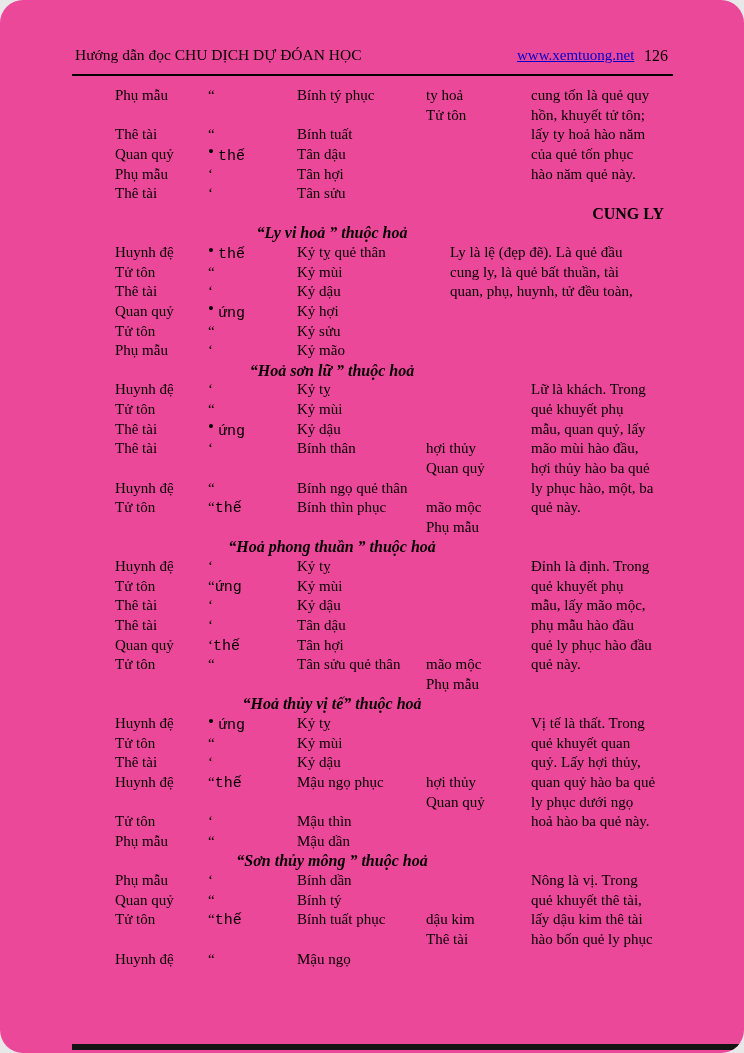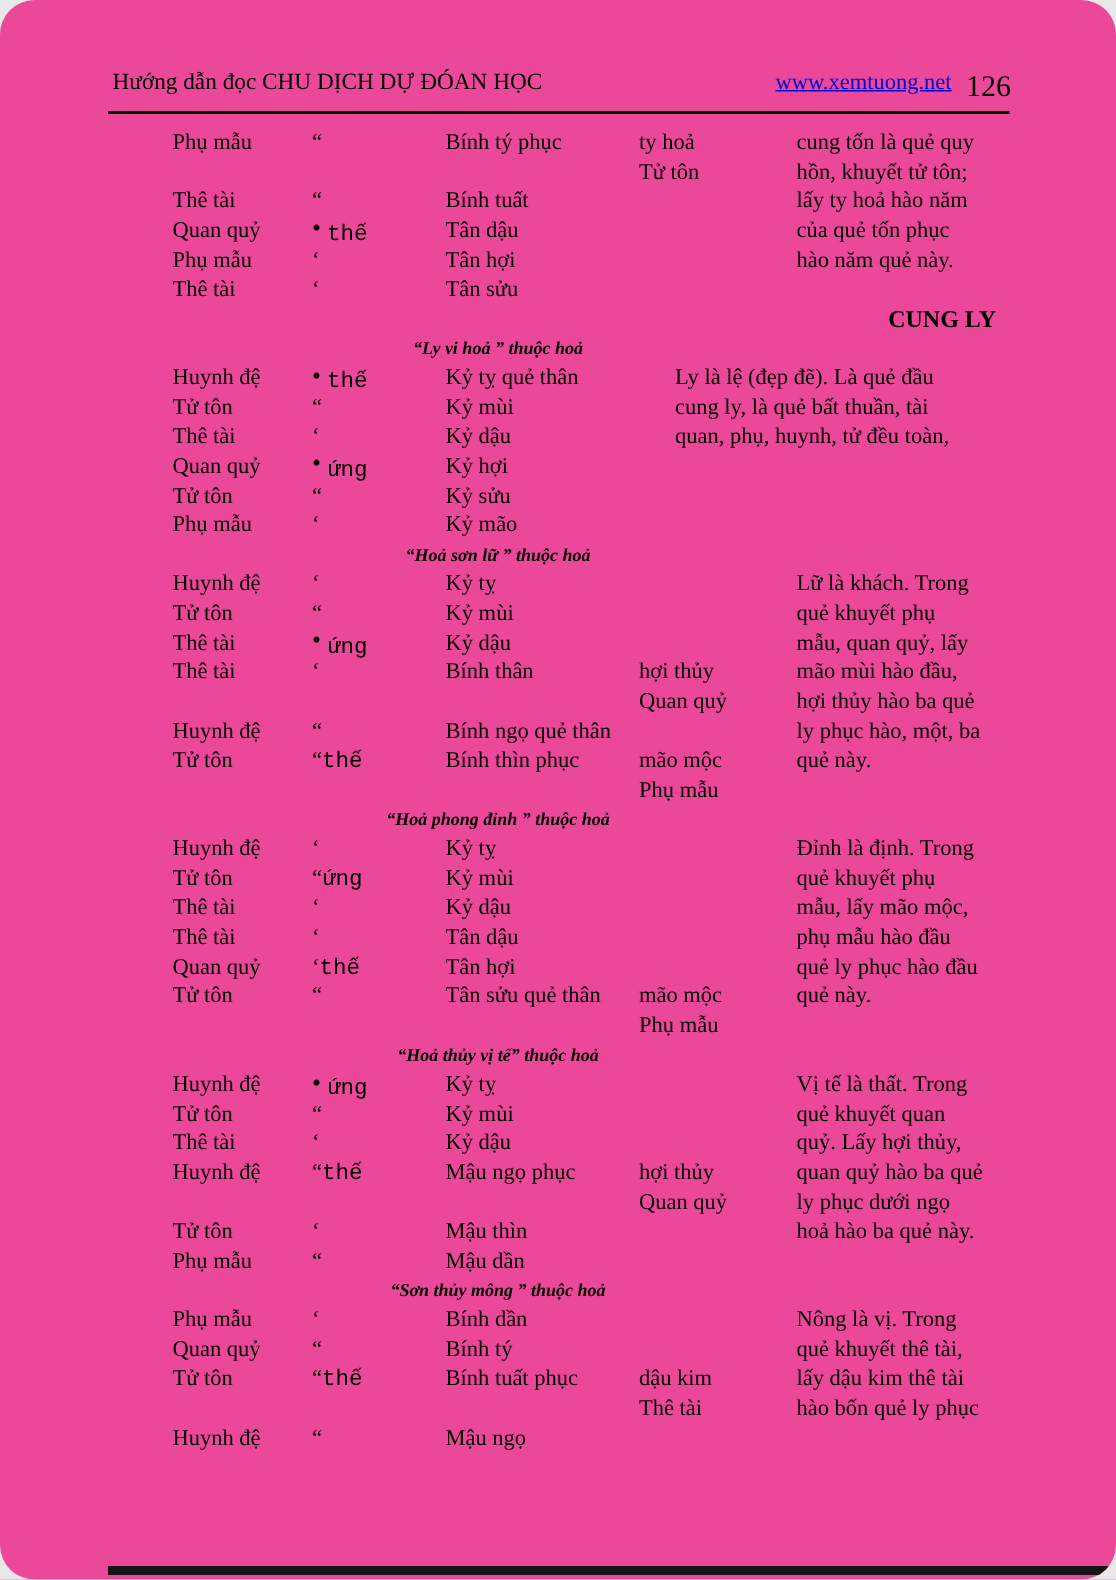--- a/index.html
+++ b/index.html
@@ -6,40 +6,40 @@
   #page {
     position:relative; width:744px; height:1053px; margin:0 auto;
     background:#ec4899; color:#000;
     font-family:"Liberation Serif", "DejaVu Serif", serif;
     overflow:hidden;
     border-radius:23px;
   }
   
   .doc-title { position:absolute; left:75px; top:46px; font-size:15.5px; white-space:nowrap; }
   .doc-link  { position:absolute; left:489px; top:47px; font-size:15px; text-decoration:underline; white-space:nowrap;margin-left:28px; }
-  .doc-page  { position:absolute; left:644px; top:47px; font-size:20px; }
+  .doc-page  { position:absolute; left:644px; top:47px; font-size:16px; }
   .header-rule { position:absolute; left:72px; top:74px; width:601px; height:2px; background:#000; }
 
   
   #rows { position:absolute; left:0; top:86px; width:744px; }
   .row { position:relative; height:19.64px; font-size:15px; line-height:19.6px; }
   .cell { position:absolute; top:0; white-space:nowrap; }
   .c1 { left:115px; }
   .c2 { left:208px; }
   .c3 { left:285px;margin-left:12px; }
   .c4 { left:426px; }
   .c5 { left:531px; }
   .c5w { left:450px; }
   .mark-bullet { font-size:17px; line-height:19.6px; position:relative; top:-2.5px; }
   .mark-label { margin-left:0px;font-family:Liberation Mono, monospace; }
   .mark-label.gap { margin-left:4px; }
   .heading-row { height:19.64px; width:664px; text-align:right; font-weight:bold;
                  font-size:16px; line-height:19.6px; }
   .subheading-row { height:19.64px; width:664px; text-align:center; font-weight:bold;
-                    font-style:italic; font-size:12px; line-height:19.6px; }
+                    font-style:italic; font-size:16px; line-height:19.6px; }
   .bottom-bar { position:absolute; left:72px; top:1044px; width:672px; height:6px; background:#141414; }
 </style>
 </head>
 <body>
 
 <div id="page">
   <div class="doc-title">Hướng dẫn đọc CHU DỊCH DỰ ĐÓAN HỌC</div>
   <a class="doc-link" href="#" style="color: rgb(0, 0, 204);">www.xemtuong.net</a>
   <div class="doc-page">126</div>
   <div class="header-rule"></div>
@@ -152,21 +152,21 @@
       <div class="row">
         <span class="cell c1">Tử tôn</span>
         <span class="cell c2"><span>“</span><span class="mark-label">thế</span></span>
         <span class="cell c3">Bính thìn phục</span>
         <span class="cell c4">mão mộc</span>
         <span class="cell c5">quẻ này.</span>
       </div>
       <div class="row">
         <span class="cell c4">Phụ mẫu</span>
       </div>
-      <div class="subheading-row">“Hoả phong đỉnh ” thuộc hoả</div>
+      <div class="subheading-row">“Hoả phong thuần ” thuộc hoả</div>
       <div class="row">
         <span class="cell c1">Huynh đệ</span>
         <span class="cell c2"><span>‘</span></span>
         <span class="cell c3">Kỷ tỵ</span>
         <span class="cell c5">Đỉnh là định. Trong</span>
       </div>
       <div class="row">
         <span class="cell c1">Tử tôn</span>
         <span class="cell c2"><span>“</span><span class="mark-label">ứng</span></span>
         <span class="cell c3">Kỷ mùi</span>

